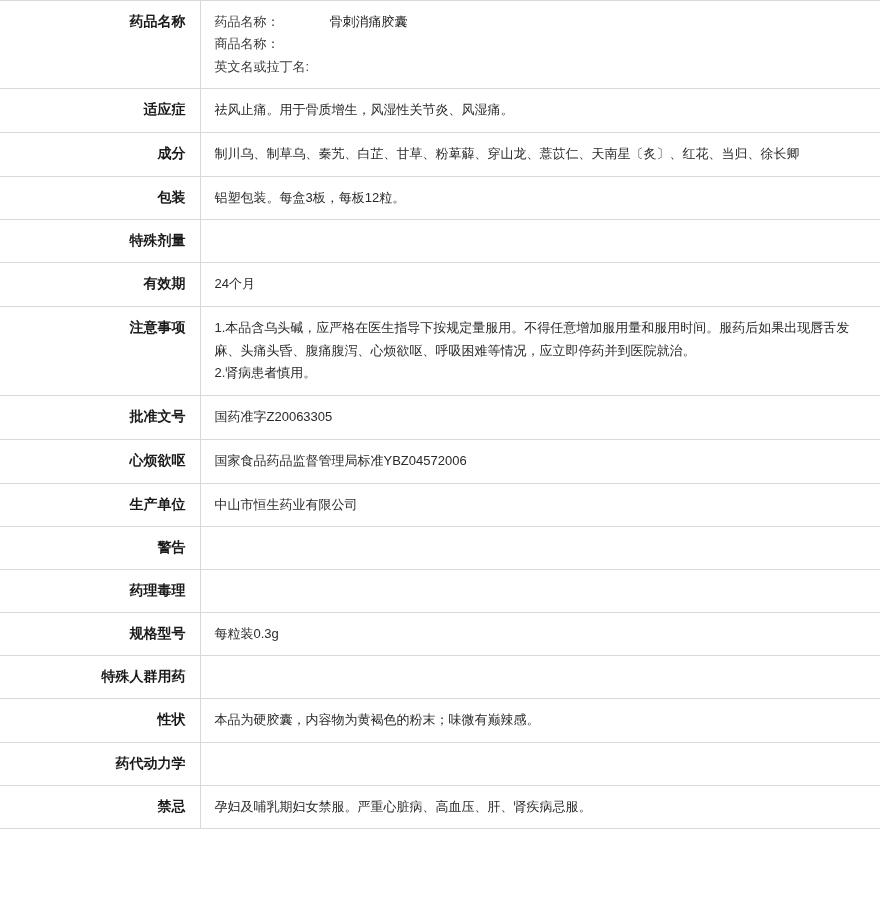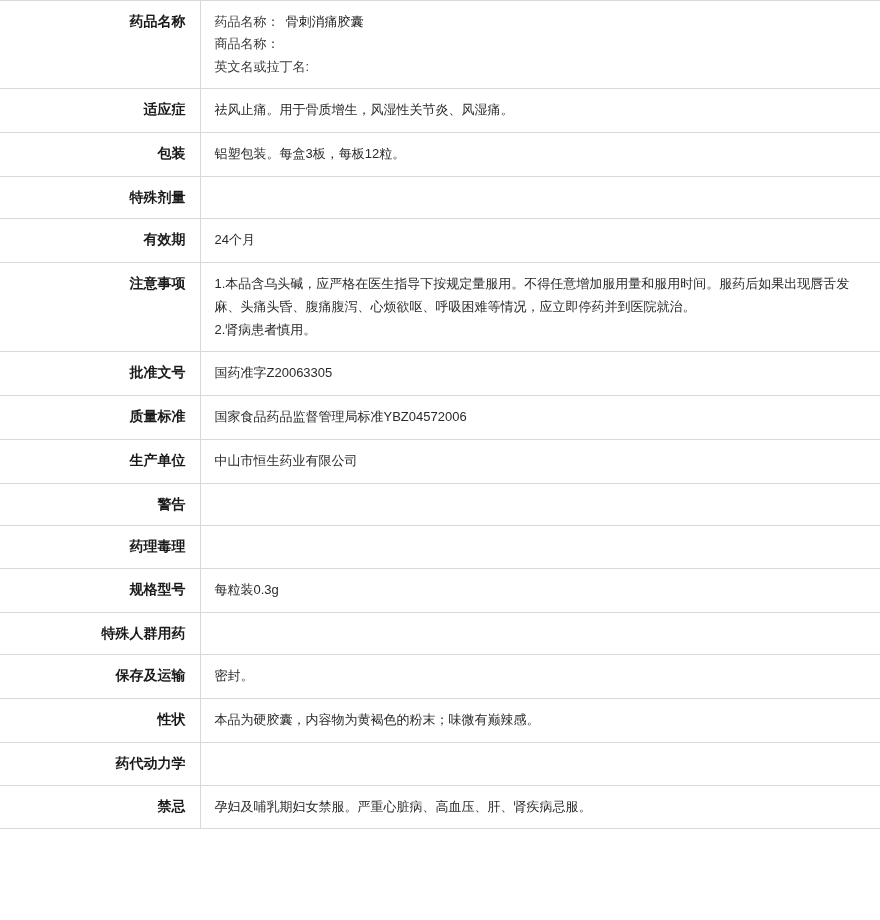--- a/index.html
+++ b/index.html
@@ -63,20 +63,21 @@
     color: #3a3a3a;
     font-size: 13px;
     line-height: 1.72;
   }
   .sub-line .sub-key {
     color: #3a3a3a;
   }
   .sub-line .sub-val {
     color: #1a1a1a;
     padding-left: 6px;
+    margin-left: 44px;
   }
   .multiline {
     white-space: pre-line;
   }
 </style>
 </head>
 <body>
 
 <div class="page">
   <table class="drug-table">
@@ -95,20 +96,24 @@
             <span class="sub-key">英文名或拉丁名:</span><span class="sub-val"></span>
           </span>
         </td>
       </tr>
 
       <tr>
         <td class="label-cell">适应症</td>
         <td class="value-cell">祛风止痛。用于骨质增生，风湿性关节炎、风湿痛。</td>
       </tr>
 
+      <tr>
+        <td class="label-cell">成分</td>
+        <td class="value-cell">制川乌、制草乌、秦艽、白芷、甘草、粉萆薢、穿山龙、薏苡仁、天南星〔炙〕、红花、当归、徐长卿</td>
+      </tr>
 
 
       <tr>
         <td class="label-cell">包装</td>
         <td class="value-cell">铝塑包装。每盒3板，每板12粒。</td>
       </tr>
 
       <tr>
         <td class="label-cell">特殊剂量</td>
         <td class="value-cell empty"></td>
@@ -125,21 +130,21 @@
         <td class="value-cell multiline">1.本品含乌头碱，应严格在医生指导下按规定量服用。不得任意增加服用量和服用时间。服药后如果出现唇舌发麻、头痛头昏、腹痛腹泻、心烦欲呕、呼吸困难等情况，应立即停药并到医院就治。
 2.肾病患者慎用。</td>
       </tr>
 
       <tr>
         <td class="label-cell">批准文号</td>
         <td class="value-cell">国药准字Z20063305</td>
       </tr>
 
       <tr>
-        <td class="label-cell">质量标准</td>
+        <td class="label-cell">心烦欲呕</td>
         <td class="value-cell">国家食品药品监督管理局标准YBZ04572006</td>
       </tr>
 
       <tr>
         <td class="label-cell">生产单位</td>
         <td class="value-cell">中山市恒生药业有限公司</td>
       </tr>
 
       <tr>
         <td class="label-cell">警告</td>
@@ -154,24 +159,20 @@
       <tr>
         <td class="label-cell">规格型号</td>
         <td class="value-cell">每粒装0.3g</td>
       </tr>
 
       <tr>
         <td class="label-cell">特殊人群用药</td>
         <td class="value-cell empty"></td>
       </tr>
 
-      <tr>
-        <td class="label-cell">保存及运输</td>
-        <td class="value-cell">密封。</td>
-      </tr>
 
       <tr>
         <td class="label-cell">性状</td>
         <td class="value-cell">本品为硬胶囊，内容物为黄褐色的粉末；味微有巅辣感。</td>
       </tr>
 
       <tr>
         <td class="label-cell">药代动力学</td>
         <td class="value-cell empty"></td>
       </tr>

